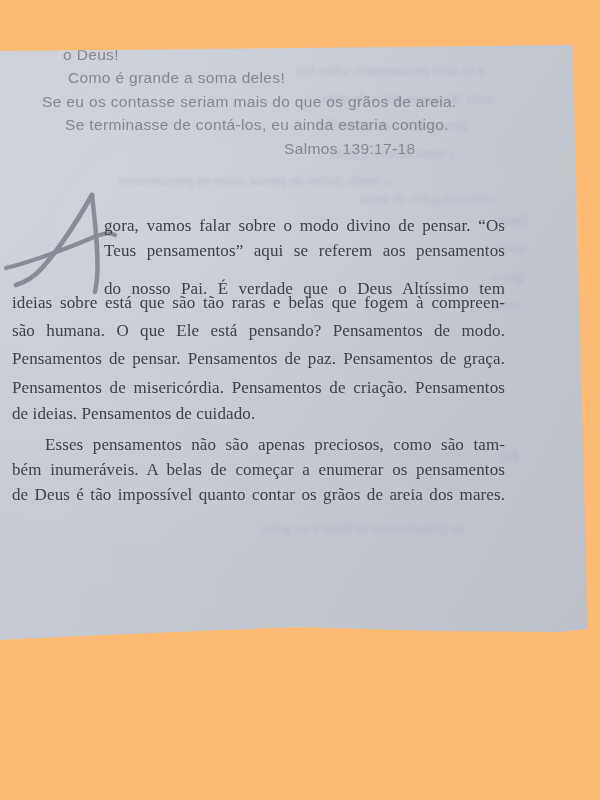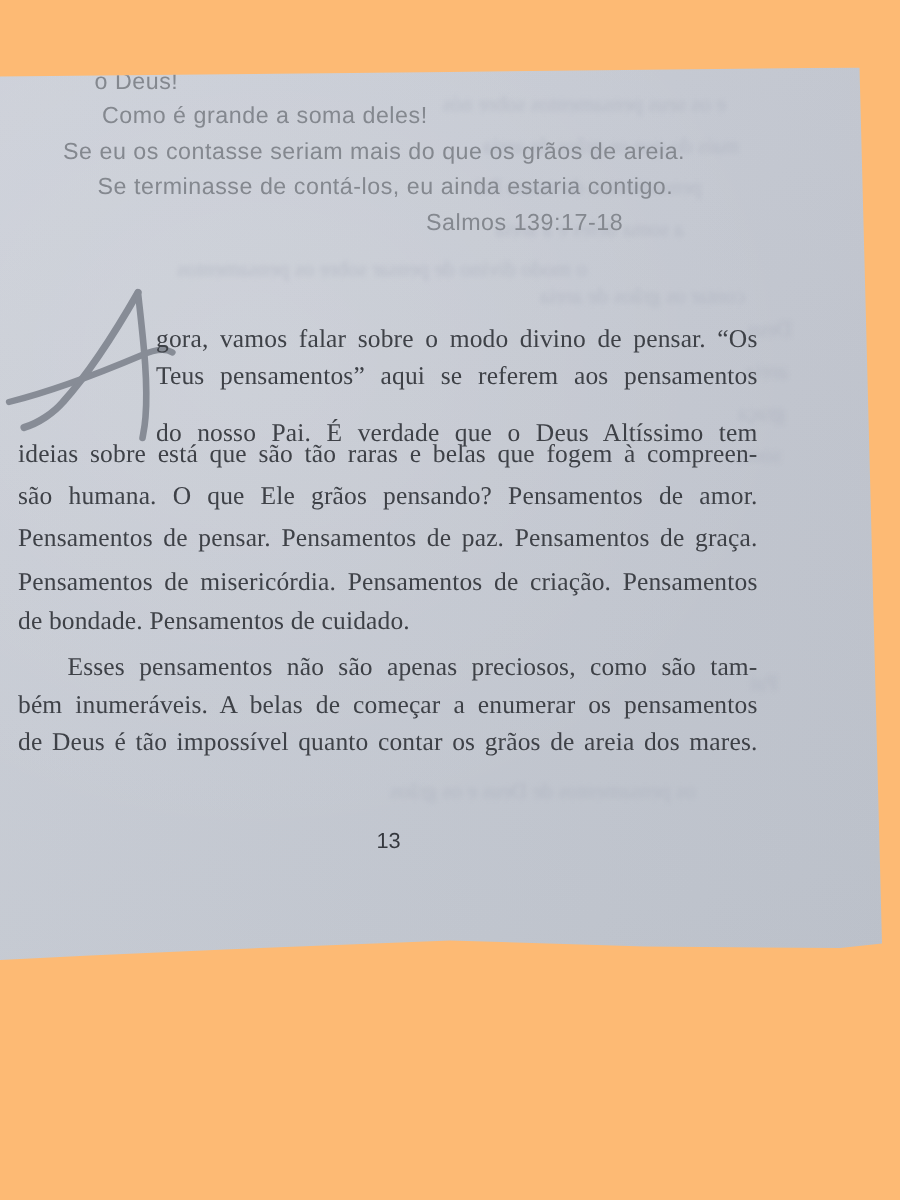--- a/index.html
+++ b/index.html
@@ -143,28 +143,27 @@
         <path d="M 82 7 C 85 35 89 65 87 90 C 86.5 97 85.5 101 85 104" stroke-width="4.4"></path>
         <path d="M -4 80 C 28 72 58 60 84 49 C 93 45 100 44 105 47" stroke-width="4.2"></path>
       </svg>
     </div>
 
     <div>
       <div class="body-line indent-short p1-0">gora, vamos falar sobre o modo divino de pensar. “Os</div>
       <div class="body-line indent-short p1-1">Teus pensamentos” aqui se referem aos pensamentos</div>
       <div class="body-line indent-short p1-2">do nosso Pai. É verdade que o Deus Altíssimo tem</div>
       <div class="body-line full p1-3">ideias sobre está que são tão raras e belas que fogem à compreen-</div>
-      <div class="body-line full p1-4">são humana. O que Ele grãos pensando? Pensamentos de amor.</div>
+      <div class="body-line full p1-4">são humana. O que Ele está pensando? Pensamentos de modo.</div>
       <div class="body-line full p1-5">Pensamentos de pensar. Pensamentos de paz. Pensamentos de graça.</div>
       <div class="body-line full p1-6">Pensamentos de misericórdia. Pensamentos de criação. Pensamentos</div>
-      <div class="body-line full no-just p1-7">de bondade. Pensamentos de cuidado.</div>
+      <div class="body-line full no-just p1-7">de ideias. Pensamentos de cuidado.</div>
     </div>
 
     <div>
       <div class="body-line full p2-0">Esses pensamentos não são apenas preciosos, como são tam-</div>
       <div class="body-line full p2-1">bém inumeráveis. A belas de começar a enumerar os pensamentos</div>
       <div class="body-line full p2-2">de Deus é tão impossível quanto contar os grãos de areia dos mares.</div>
     </div>
 
-    <div class="page-number">13</div>
 
   </div>
 </div>
 
 </body></html>

